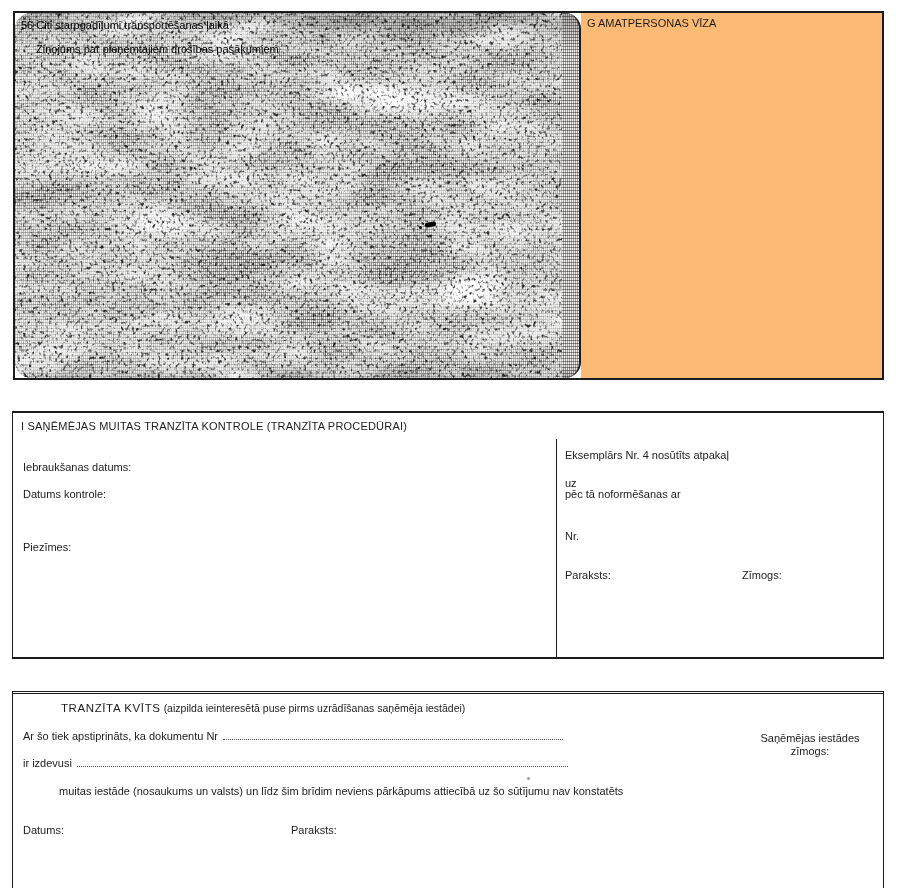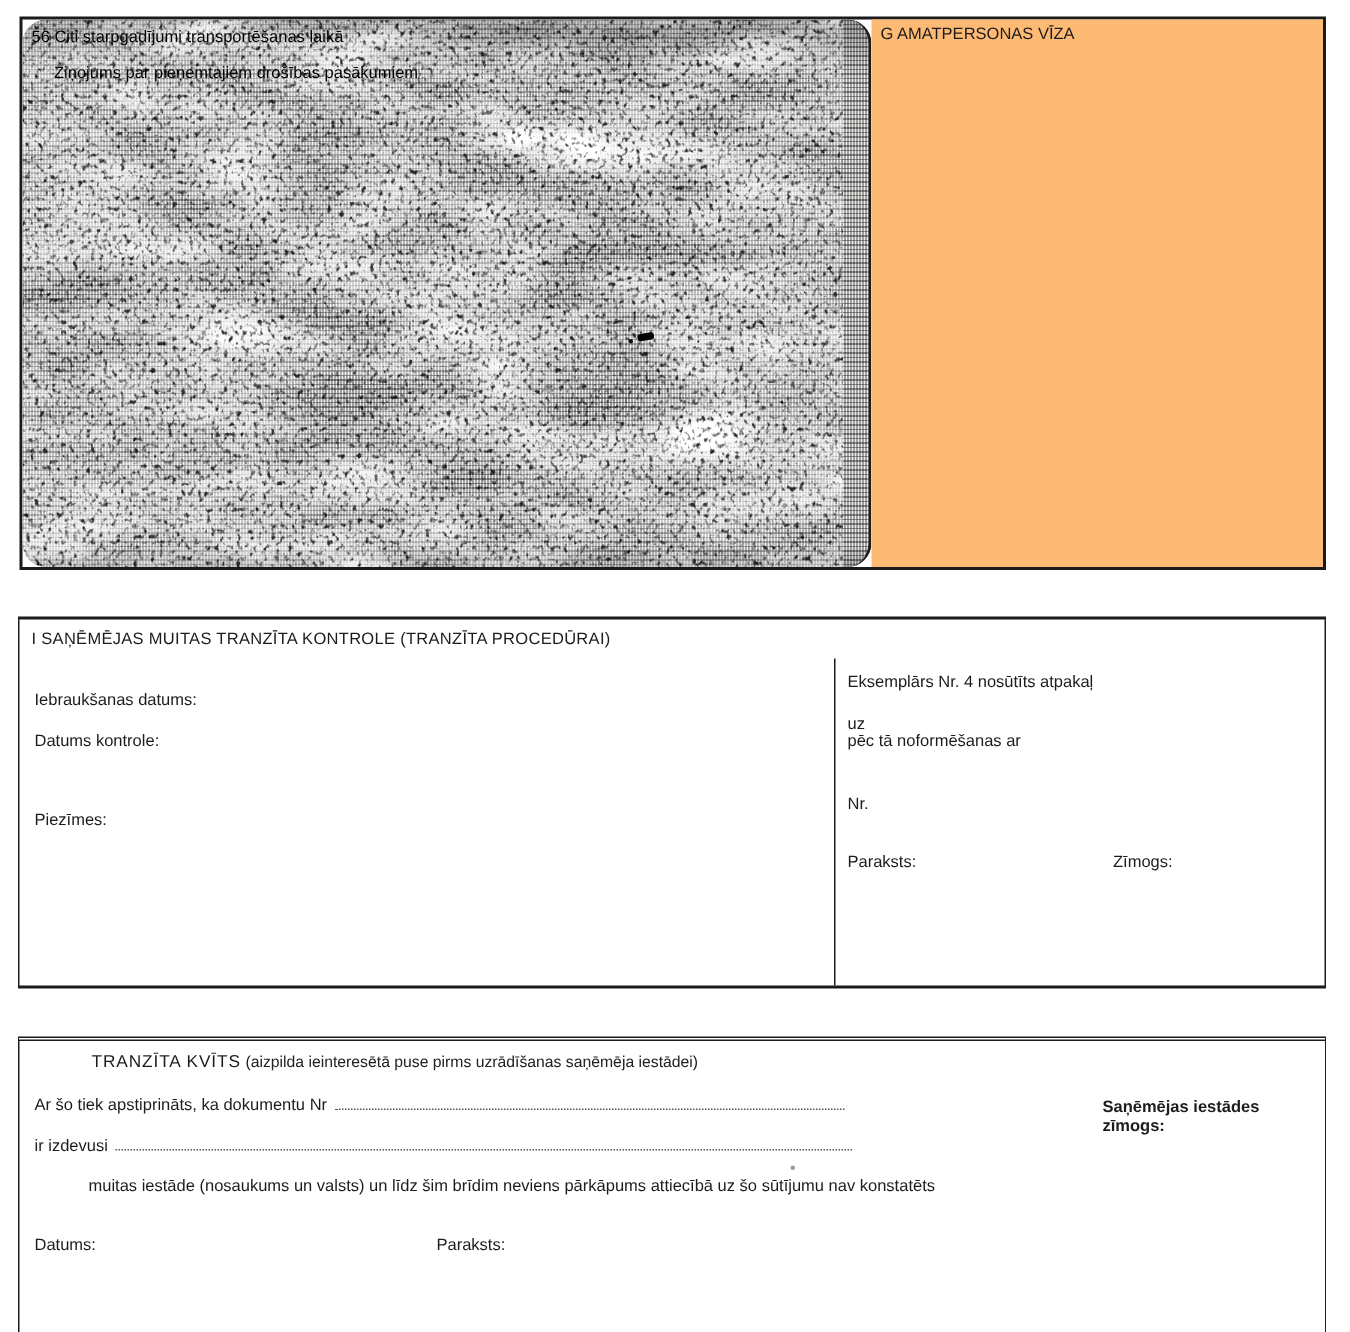--- a/index.html
+++ b/index.html
@@ -77,21 +77,21 @@
     flex: 1; margin-left: 5px; height: 11px;
     border-bottom: 1.5px dotted #555;
   }
   .row-certify { left: 10px; top: 34px; width: 540px; }
   .row-issued  { left: 10px; top: 61px; width: 545px; }
   .tr-office { left: 10px; top: 91px; margin-left: 36px; }
   .tr-date { left: 10px; top: 130px; }
   .tr-sign { left: 278px; top: 130px; }
   .tr-stamp {
     position: absolute; left: 722px; top: 38px; width: 150px;
-    text-align: left; line-height: 13px; font-weight: bold;
+    text-align: center; line-height: 13px;
   }
   .speck { position: absolute; left: 527px; top: 777px; width: 3px; height: 3px; background: #9a9a9a; border-radius: 50%; }
 </style>
 </head>
 <body>
 
 <div class="page">
 
   <div class="box-top">
     <div class="noise-pane">

